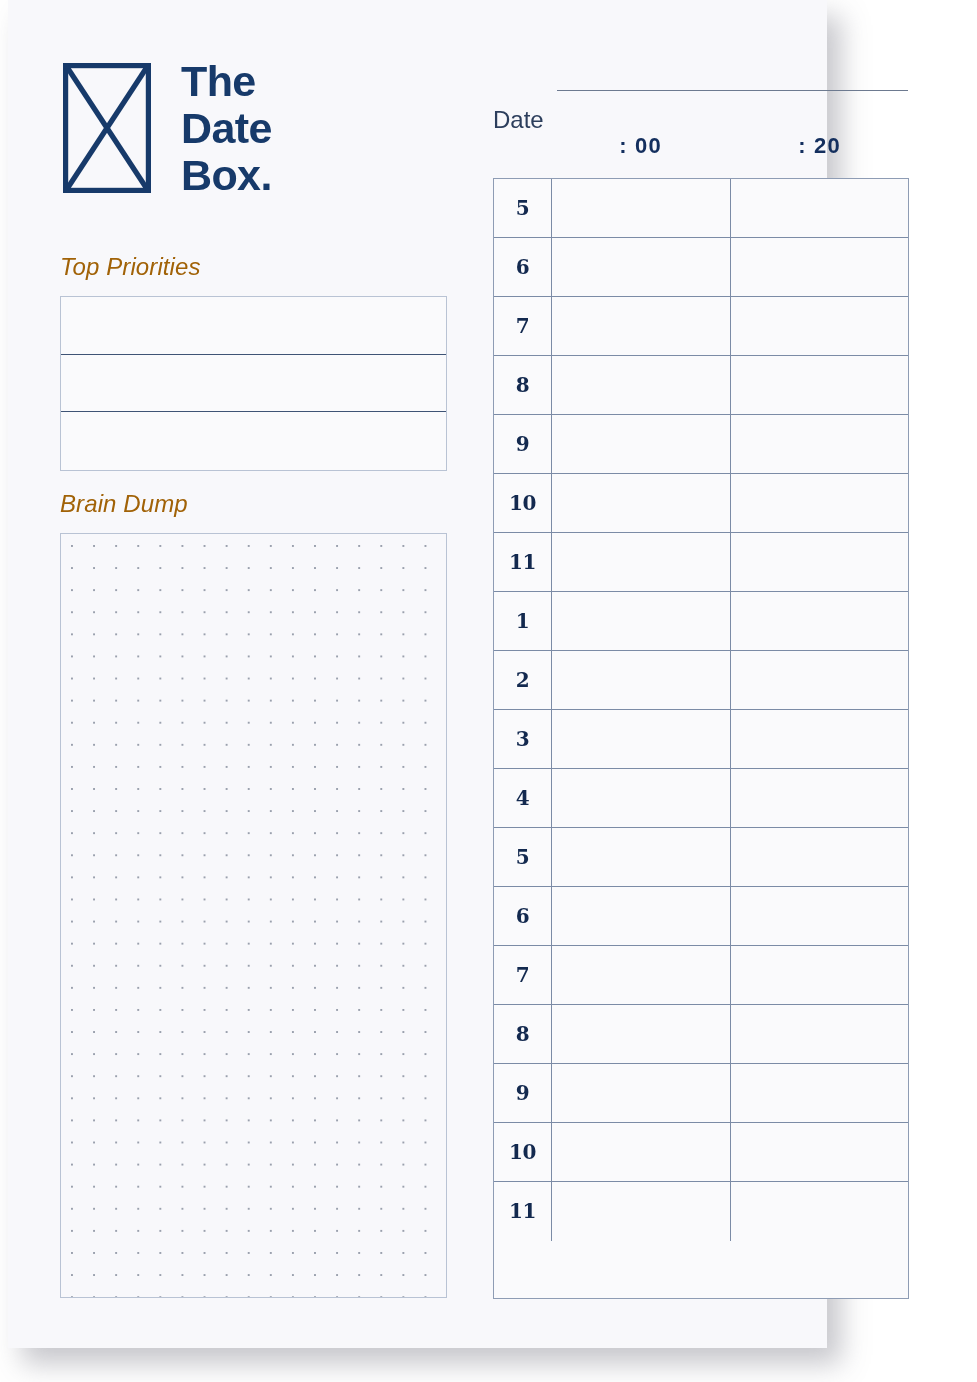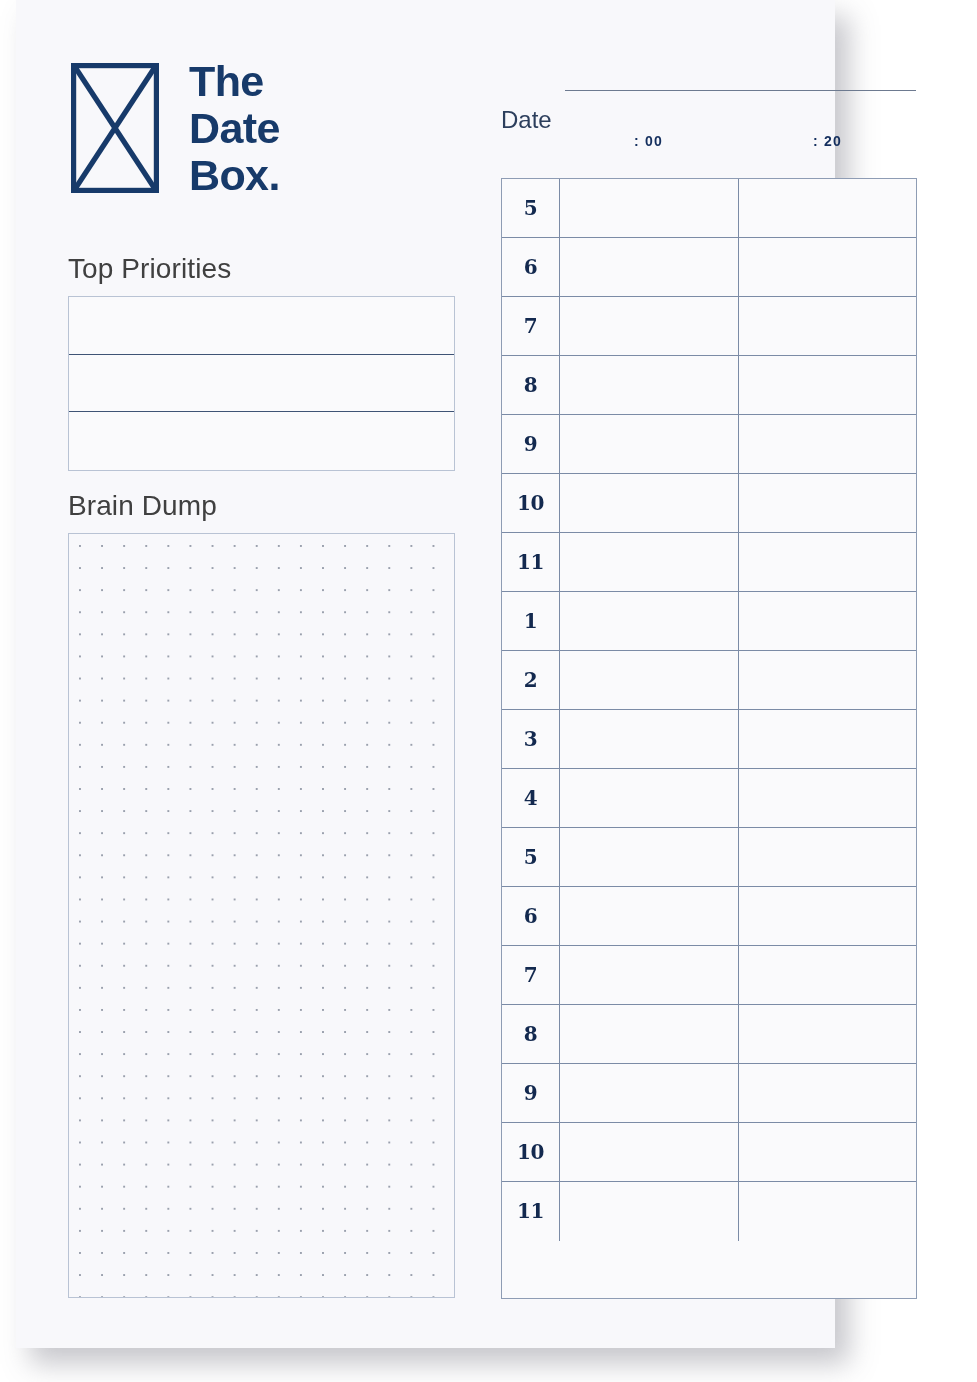--- a/index.html
+++ b/index.html
@@ -11,21 +11,21 @@
     width: 977px;
     height: 1382px;
     position: relative;
     overflow: hidden;
     font-family: "Liberation Sans", sans-serif;
   }
 
   
   #page-card {
     position: absolute;
-    left: 16px;
+    left: 8px;
     top: 0px;
     width: 819px;
     height: 1348px;
     background: #f8f8fb;
     box-shadow: 14px 16px 26px rgba(90, 92, 105, 0.34);
   }
 
   
   #logo-block {
     position: absolute;
@@ -49,23 +49,24 @@
     font-weight: bold;
     font-size: 43px;
     line-height: 47px;
     letter-spacing: -0.6px;
   }
   #logo-wordmark .wm-line { display: block; }
 
   
   .section-heading {
     position: absolute;
-    color: #404040;
-    font-size: 28px;
+    color: #a16207;
+    font-size: 24px;
     letter-spacing: 0.1px;
+    font-style: italic;
   }
   #heading-top-priorities { left: 52px; top: 253px; }
   #heading-brain-dump { left: 52px; top: 490px; }
 
   
   #priorities-box {
     position: absolute;
     left: 52px;
     top: 296px;
     width: 387px;
@@ -128,21 +129,21 @@
     top: 133px;
     width: 358px;
     height: 32px;
     display: flex;
   }
   .col-header {
     flex: 1 1 0;
     text-align: center;
     color: #142f5e;
     font-weight: bold;
-    font-size: 14px;
+    font-size: 22px;
     letter-spacing: 1.2px;
   }
 
   
   #schedule-grid {
     position: absolute;
     left: 485px;
     top: 178px;
     width: 416px;
     height: 1121px;

